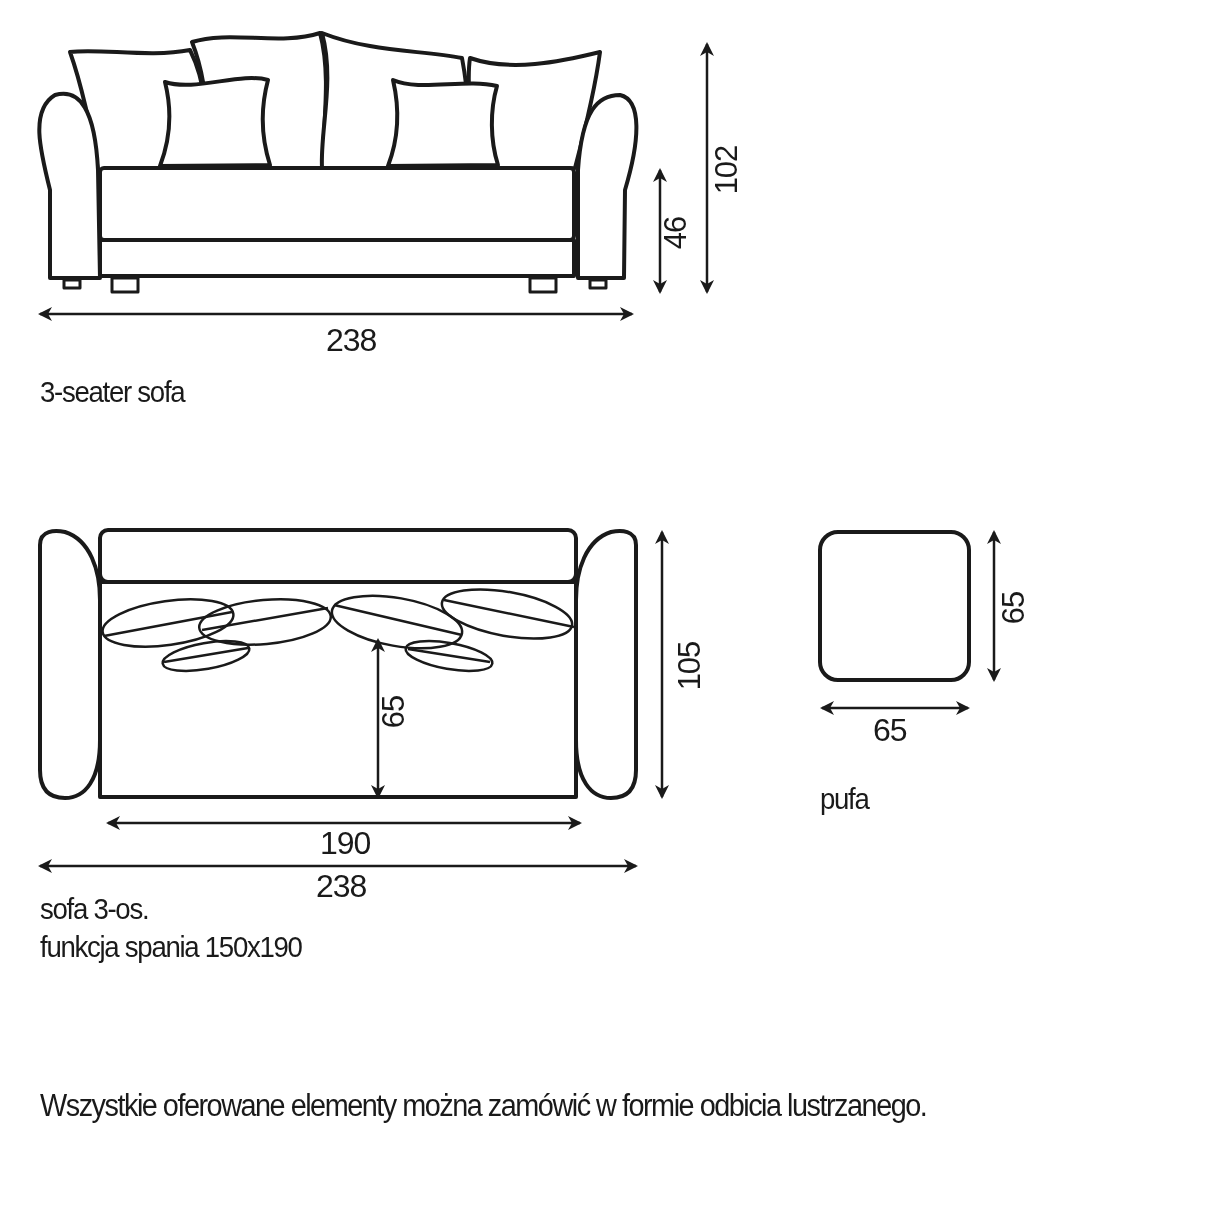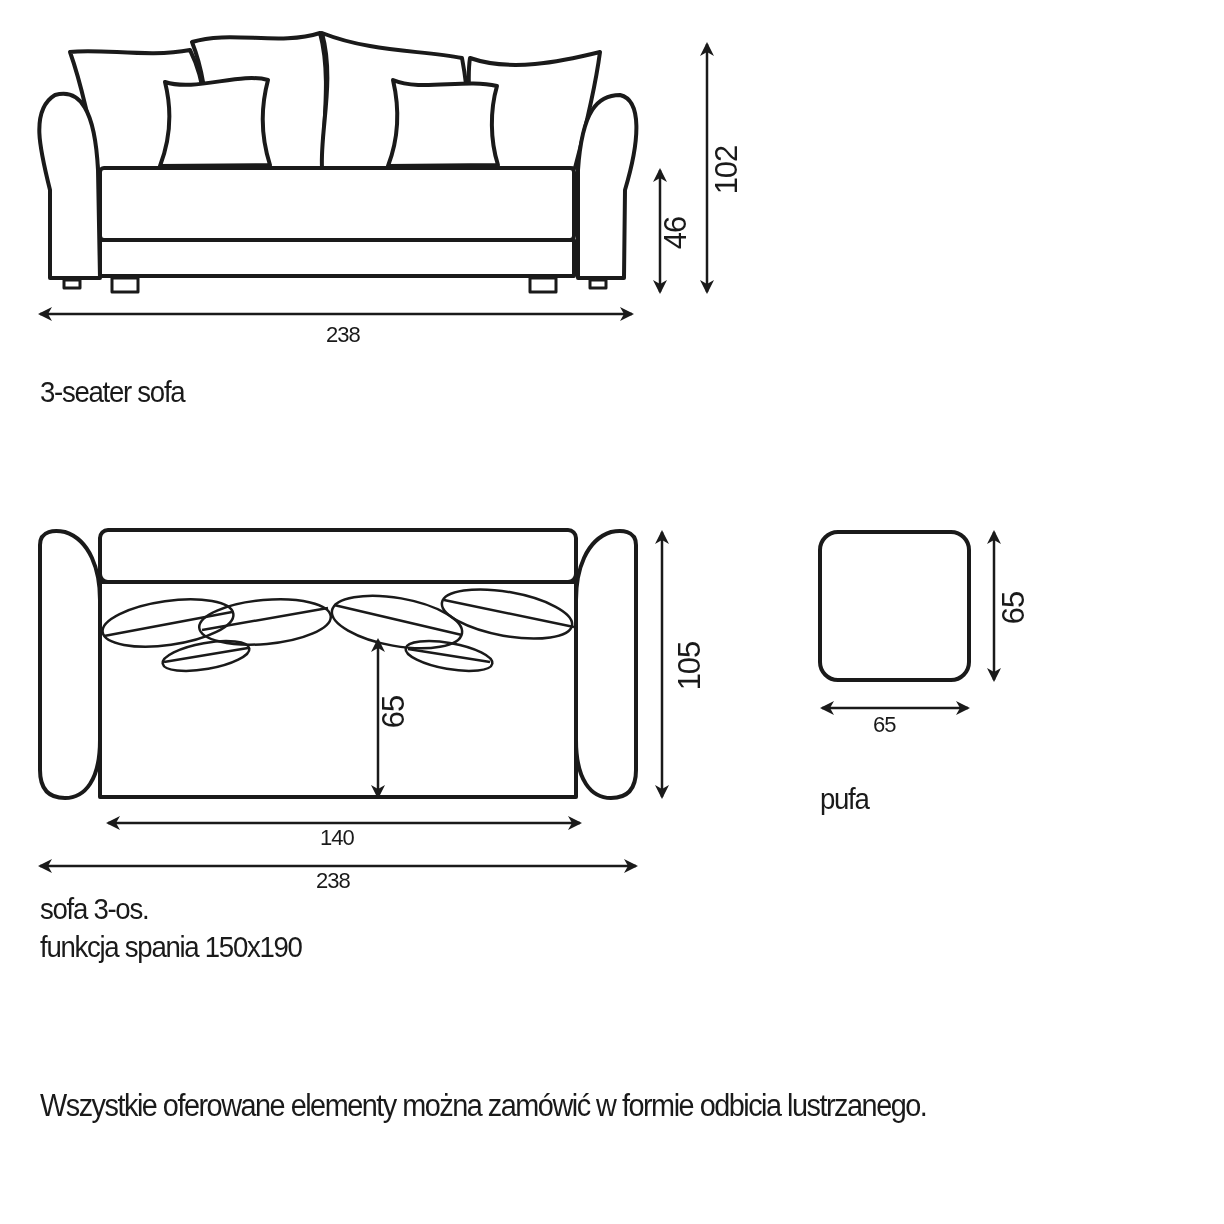--- a/index.html
+++ b/index.html
@@ -1,21 +1,21 @@
 <!DOCTYPE html>
 <html><head>
 <meta charset="utf-8">
 <style>
   html, body { margin: 0; padding: 0; background: #ffffff; }
   body { width: 1224px; height: 1224px; position: relative; overflow: hidden;
          font-family: "Liberation Sans", "DejaVu Sans", sans-serif; color: #1a1a1a; }
   svg.drawing { position: absolute; left: 0; top: 0; }
   .lbl { position: absolute; font-size: 30px; letter-spacing: -1.4px; white-space: nowrap;
          transform: scaleX(0.92); transform-origin: left top; }
-  .dim { position: absolute; font-size: 22px; letter-spacing: -1px; white-space: nowrap; }
+  .dim { position: absolute; font-size: 32px; letter-spacing: -1px; white-space: nowrap; }
   .vdim { position: absolute; font-size: 31px; letter-spacing: -1px; white-space: nowrap;
           transform: rotate(-90deg); transform-origin: center center; }
   .note { position: absolute; font-size: 31px; letter-spacing: -1.6px; white-space: nowrap;
           transform: scaleX(0.93); transform-origin: left top; }
 </style>
 </head>
 <body>
 
 <svg class="drawing" width="1224" height="1224" viewBox="0 0 1224 1224" xmlns="http://www.w3.org/2000/svg">
   <defs>
@@ -87,21 +87,21 @@
   </g>
 </svg>
 
 <div class="dim" style="left:326px; top:322px;">238</div>
 <div class="vdim" style="left:660px; top:215px;">46</div>
 <div class="vdim" style="left:703px; top:152px;">102</div>
 <div class="lbl" style="left:40px; top:375px;">3-seater sofa</div>
 
 <div class="vdim" style="left:378px; top:694px;">65</div>
 <div class="vdim" style="left:666px; top:648px;">105</div>
-<div class="dim" style="left:320px; top:825px;">140</div>
+<div class="dim" style="left:320px; top:825px;">190</div>
 <div class="dim" style="left:316px; top:868px;">238</div>
 <div class="lbl" style="left:40px; top:892px;">sofa 3-os.</div>
 <div class="lbl" style="left:40px; top:930px;">funkcja spania 150x190</div>
 
 <div class="vdim" style="left:998px; top:590px;">65</div>
 <div class="dim" style="left:873px; top:712px;">65</div>
 <div class="lbl" style="left:820px; top:782px;">pufa</div>
 
 <div class="note" style="left:40px; top:1088px;">Wszystkie oferowane elementy można zamówić w formie odbicia lustrzanego.</div>
 

